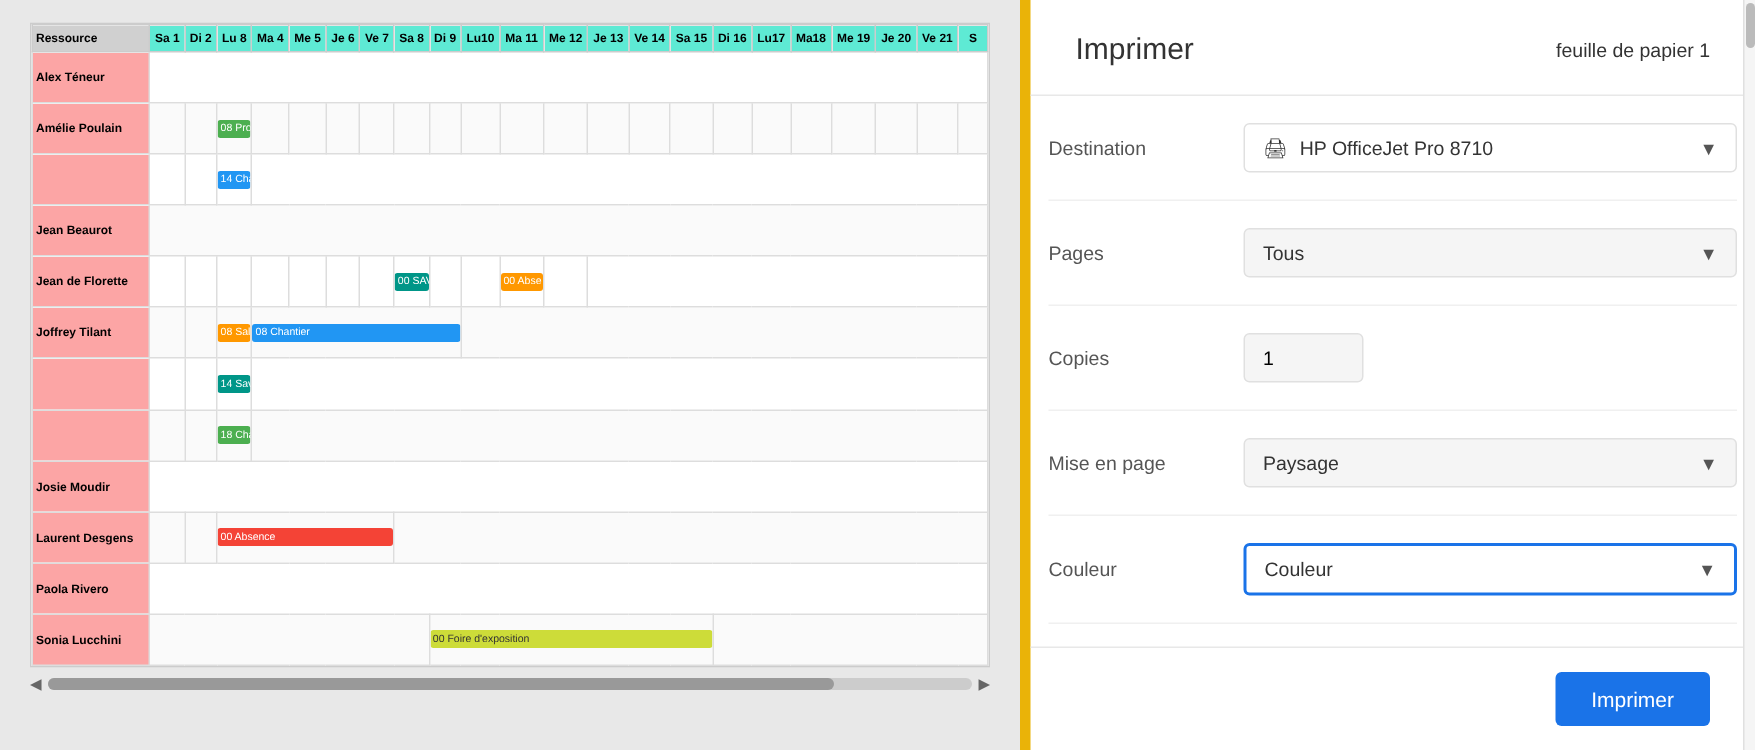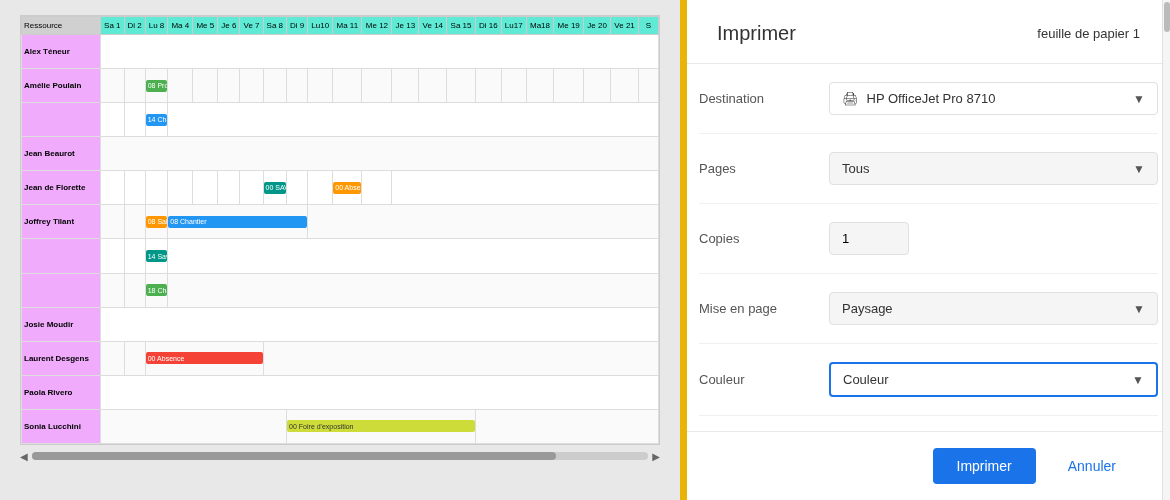--- a/index.html
+++ b/index.html
@@ -46,27 +46,27 @@
 
     .gantt-table th, .gantt-table td {
       border: 1px solid #ddd;
       padding: 1px 2px;
       white-space: nowrap;
       overflow: hidden;
     }
 
     .gantt-table th {
       background: #f5f5f5;
-      font-weight: normal;
+      font-weight: bold;
       text-align: center;
       font-size: 8px;
     }
 
     .gantt-table td.resource-cell {
-      background: #f0abfc;
+      background: #fca5a5;
       font-weight: bold;
       min-width: 70px;
       max-width: 70px;
       font-size: 8px;
     }
 
     .gantt-table td.day-cell {
       min-width: 18px;
       max-width: 18px;
       height: 16px;
@@ -491,19 +491,18 @@
           <span class="select-text">Couleur</span>
           <span class="chevron-down">▼</span>
         </div>
       </div>
     </div>
 
   </div>
 
   <div class="actions-row">
     <button class="btn-print">Imprimer</button>
-    <button class="btn-cancel">Annuler</button>
   </div>
 
   <div class="right-scroll">
     <div class="right-scroll-thumb"></div>
   </div>
 </div>
 
 </body></html>

